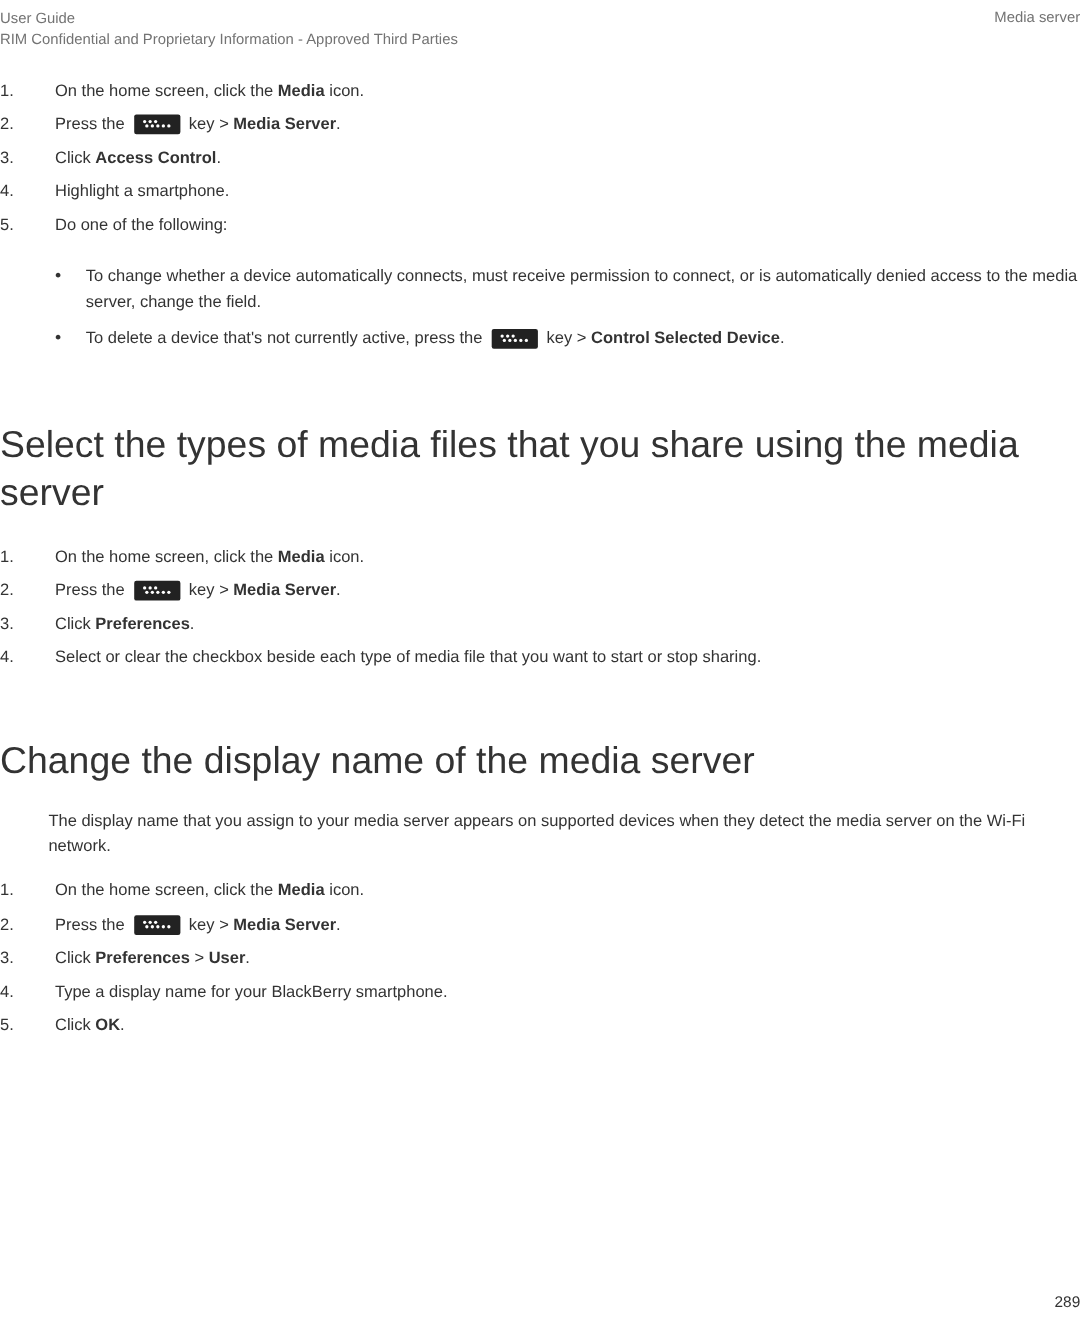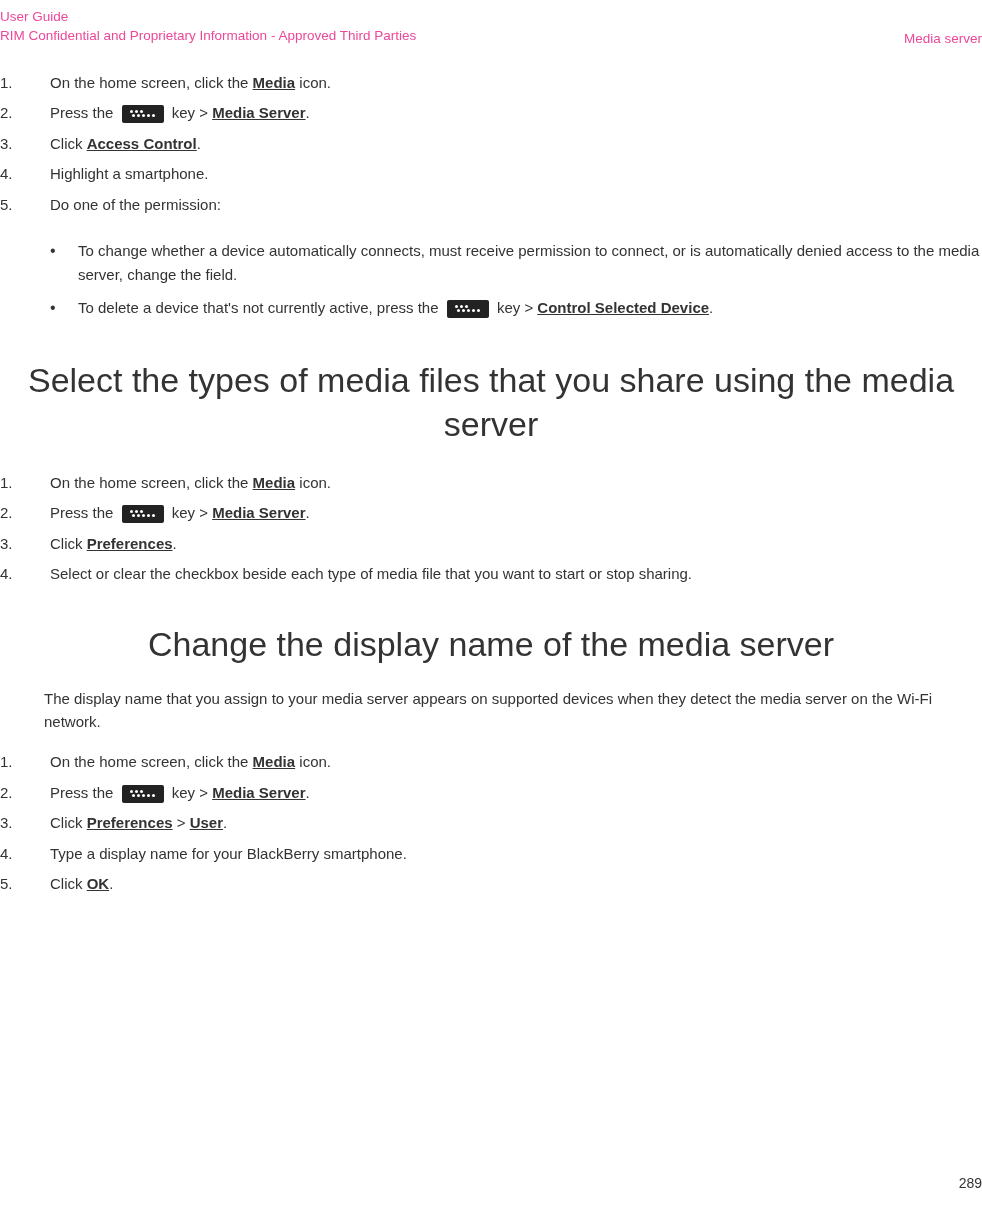--- a/index.html
+++ b/index.html
@@ -10,22 +10,21 @@
       width: 982px;
       min-height: 1213px;
       padding: 0;
       position: relative;
     }
     .header {
       display: flex;
       justify-content: space-between;
       padding: 8px 0 4px 0;
       font-size: 13.5px;
-      color: #ec4899;
-      align-items: flex-end;
+      color: #737373;
     }
     .header-left { line-height: 1.4; }
     .header-right { text-align: right; }
     .content { padding-top: 18px; }
     .ol-main {
       list-style: none;
       margin-left: 0;
     }
     .ol-main > li {
       display: flex;
@@ -72,31 +71,30 @@
       border-radius: 50%;
       box-shadow:
         5px 0 0 #fff, 10px 0 0 #fff,
         2px 4px 0 #fff, 7px 4px 0 #fff, 12px 4px 0 #fff,
         17px 4px 0 #fff, 22px 4px 0 #fff;
     }
     h1 {
       font-size: 34px;
       font-weight: 400;
       color: #333;
-      margin-top: 32px;
+      margin-top: 56px;
       margin-bottom: 22px;
       line-height: 1.3;
-      text-align: center;
     }
     .para {
       line-height: 1.5;
       margin-bottom: 14px;
       margin-left: 44px;
     }
-    .bold { font-weight: 700; text-decoration: underline; }
+    .bold { font-weight: 700; }
     .page-num {
       position: absolute;
       bottom: 22px;
       right: 0;
       font-size: 14px;
       color: #333;
     }
   </style>
 </head>
 <body>
@@ -125,21 +123,21 @@
     <li>
       <span class="num">3.</span>
       <span class="li-body"><span>Click </span><span class="bold">Access Control</span><span>.</span></span>
     </li>
     <li>
       <span class="num">4.</span>
       <span class="li-body">Highlight a smartphone.</span>
     </li>
     <li>
       <span class="num">5.</span>
-      <span class="li-body">Do one of the permission:</span>
+      <span class="li-body">Do one of the following:</span>
     </li>
   </ol>
 
   <ul class="ul-sub">
     <li>
       <span class="bullet">•</span>
       <span class="li-body">To change whether a device automatically connects, must receive permission to connect, or is automatically denied access to the media server, change the field.</span>
     </li>
     <li>
       <span class="bullet">•</span>

